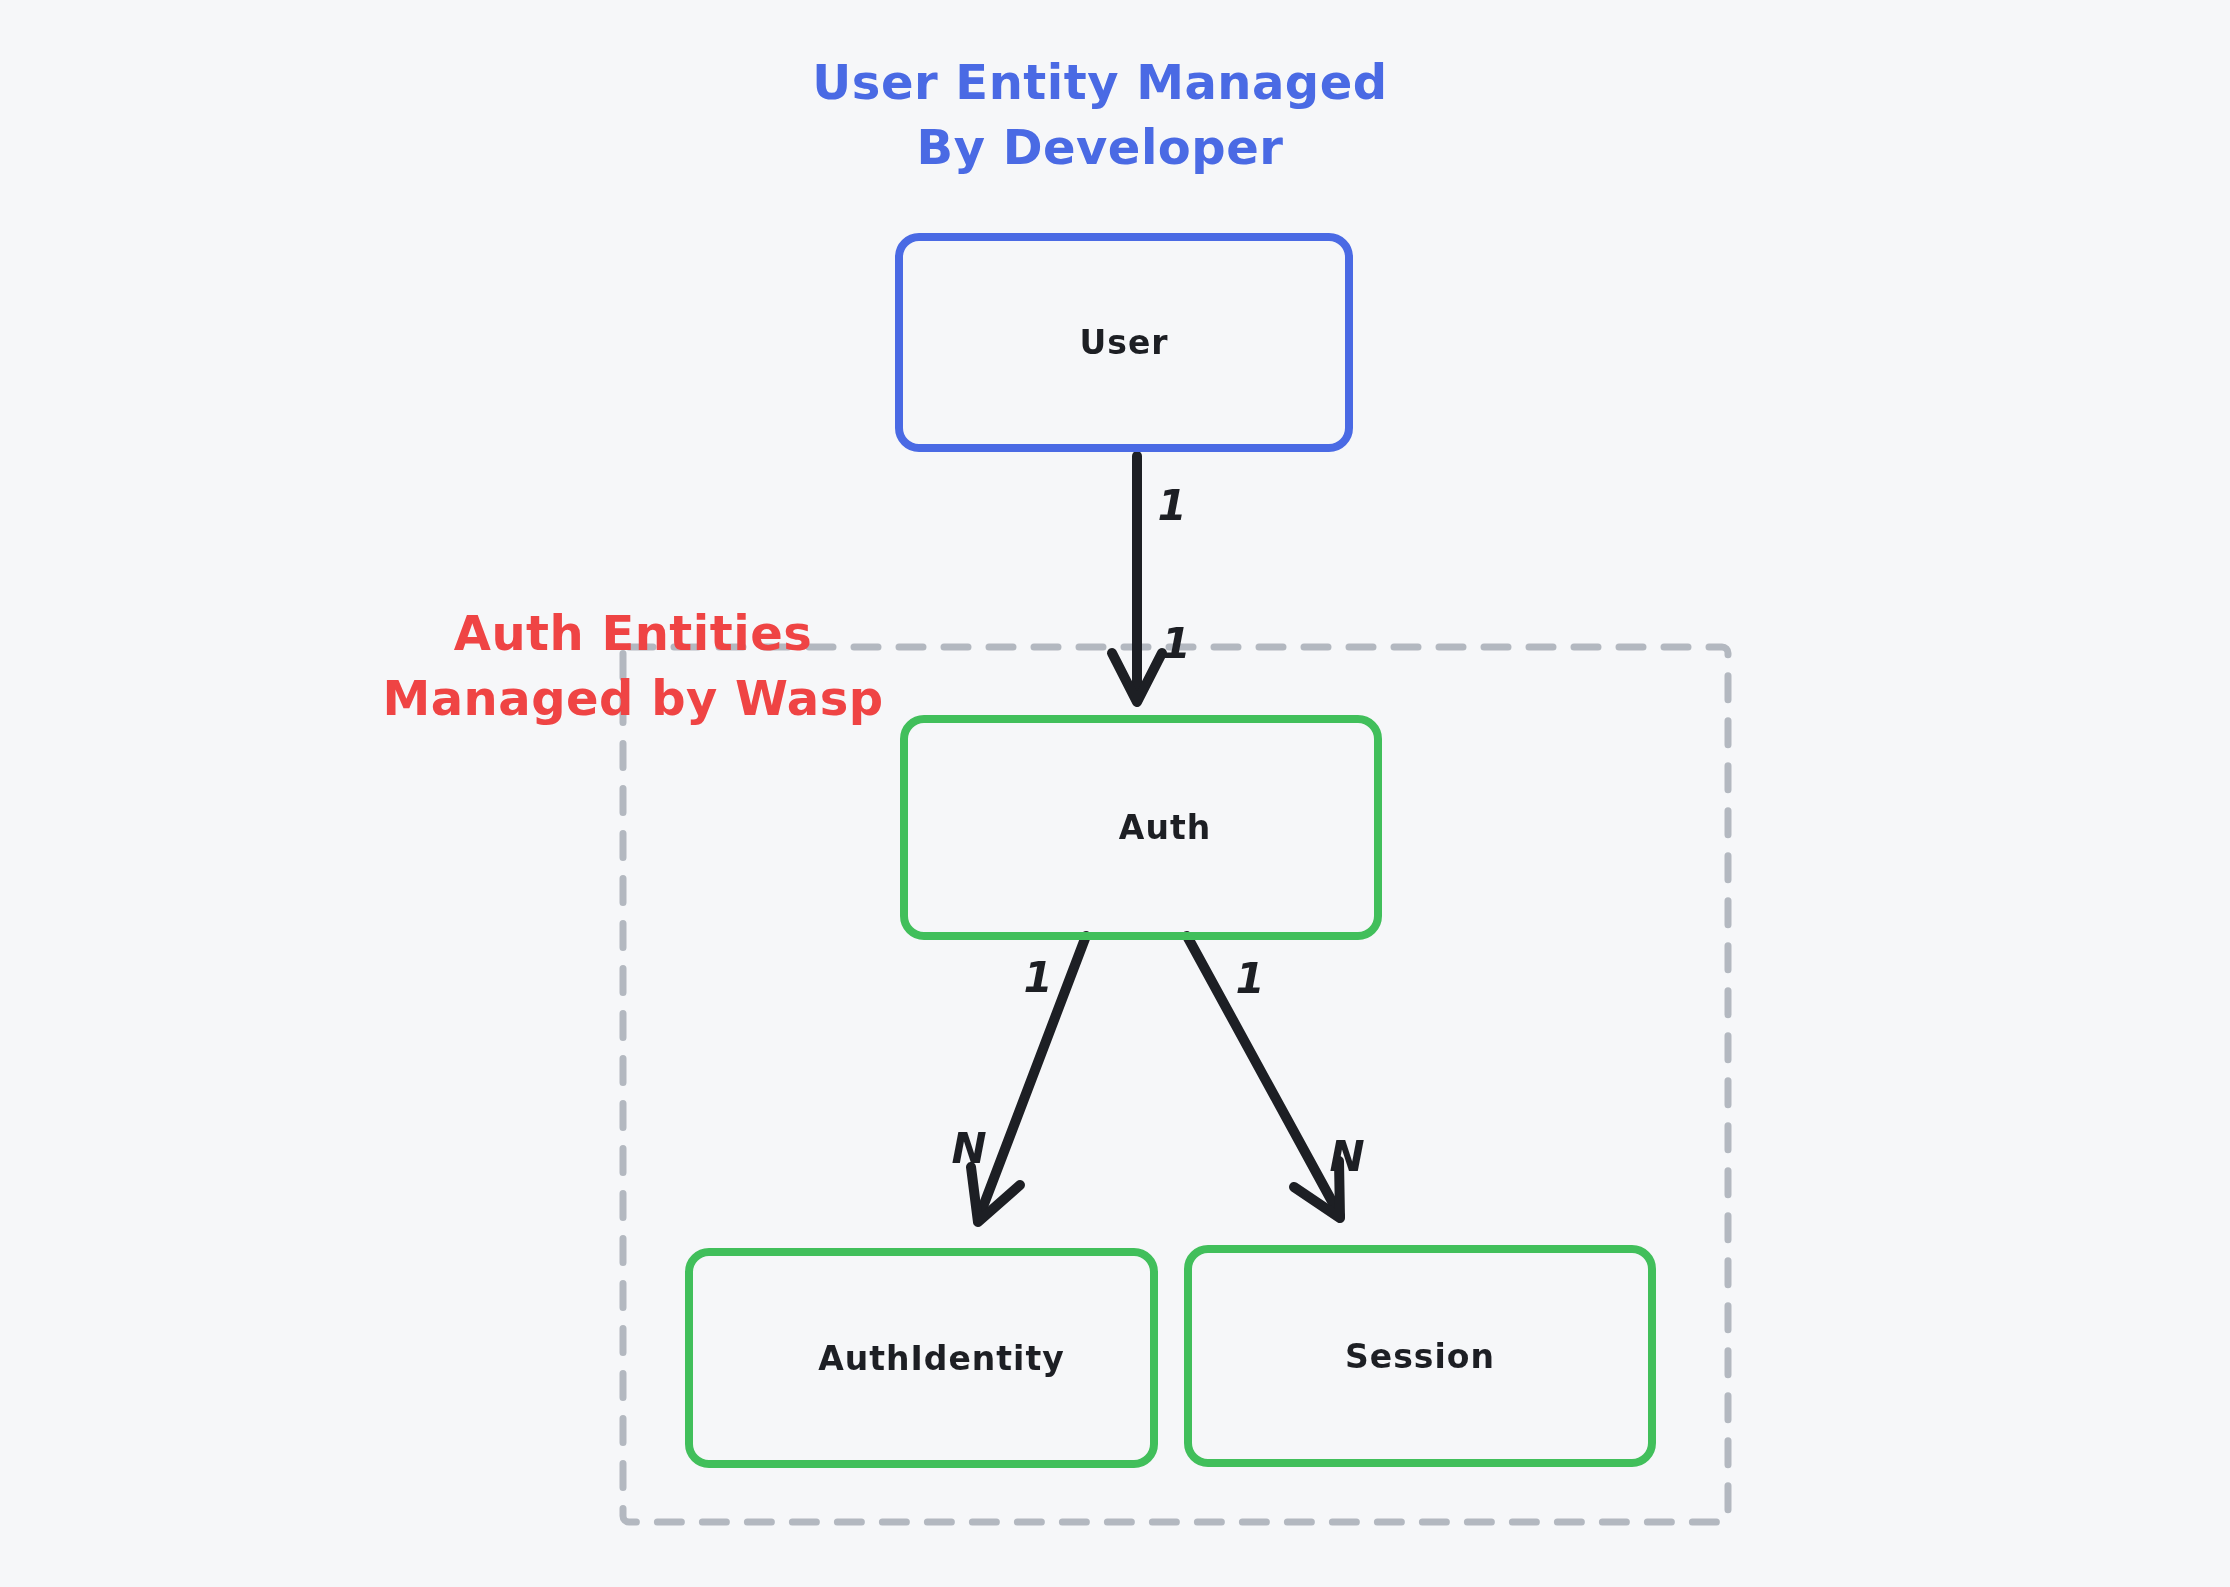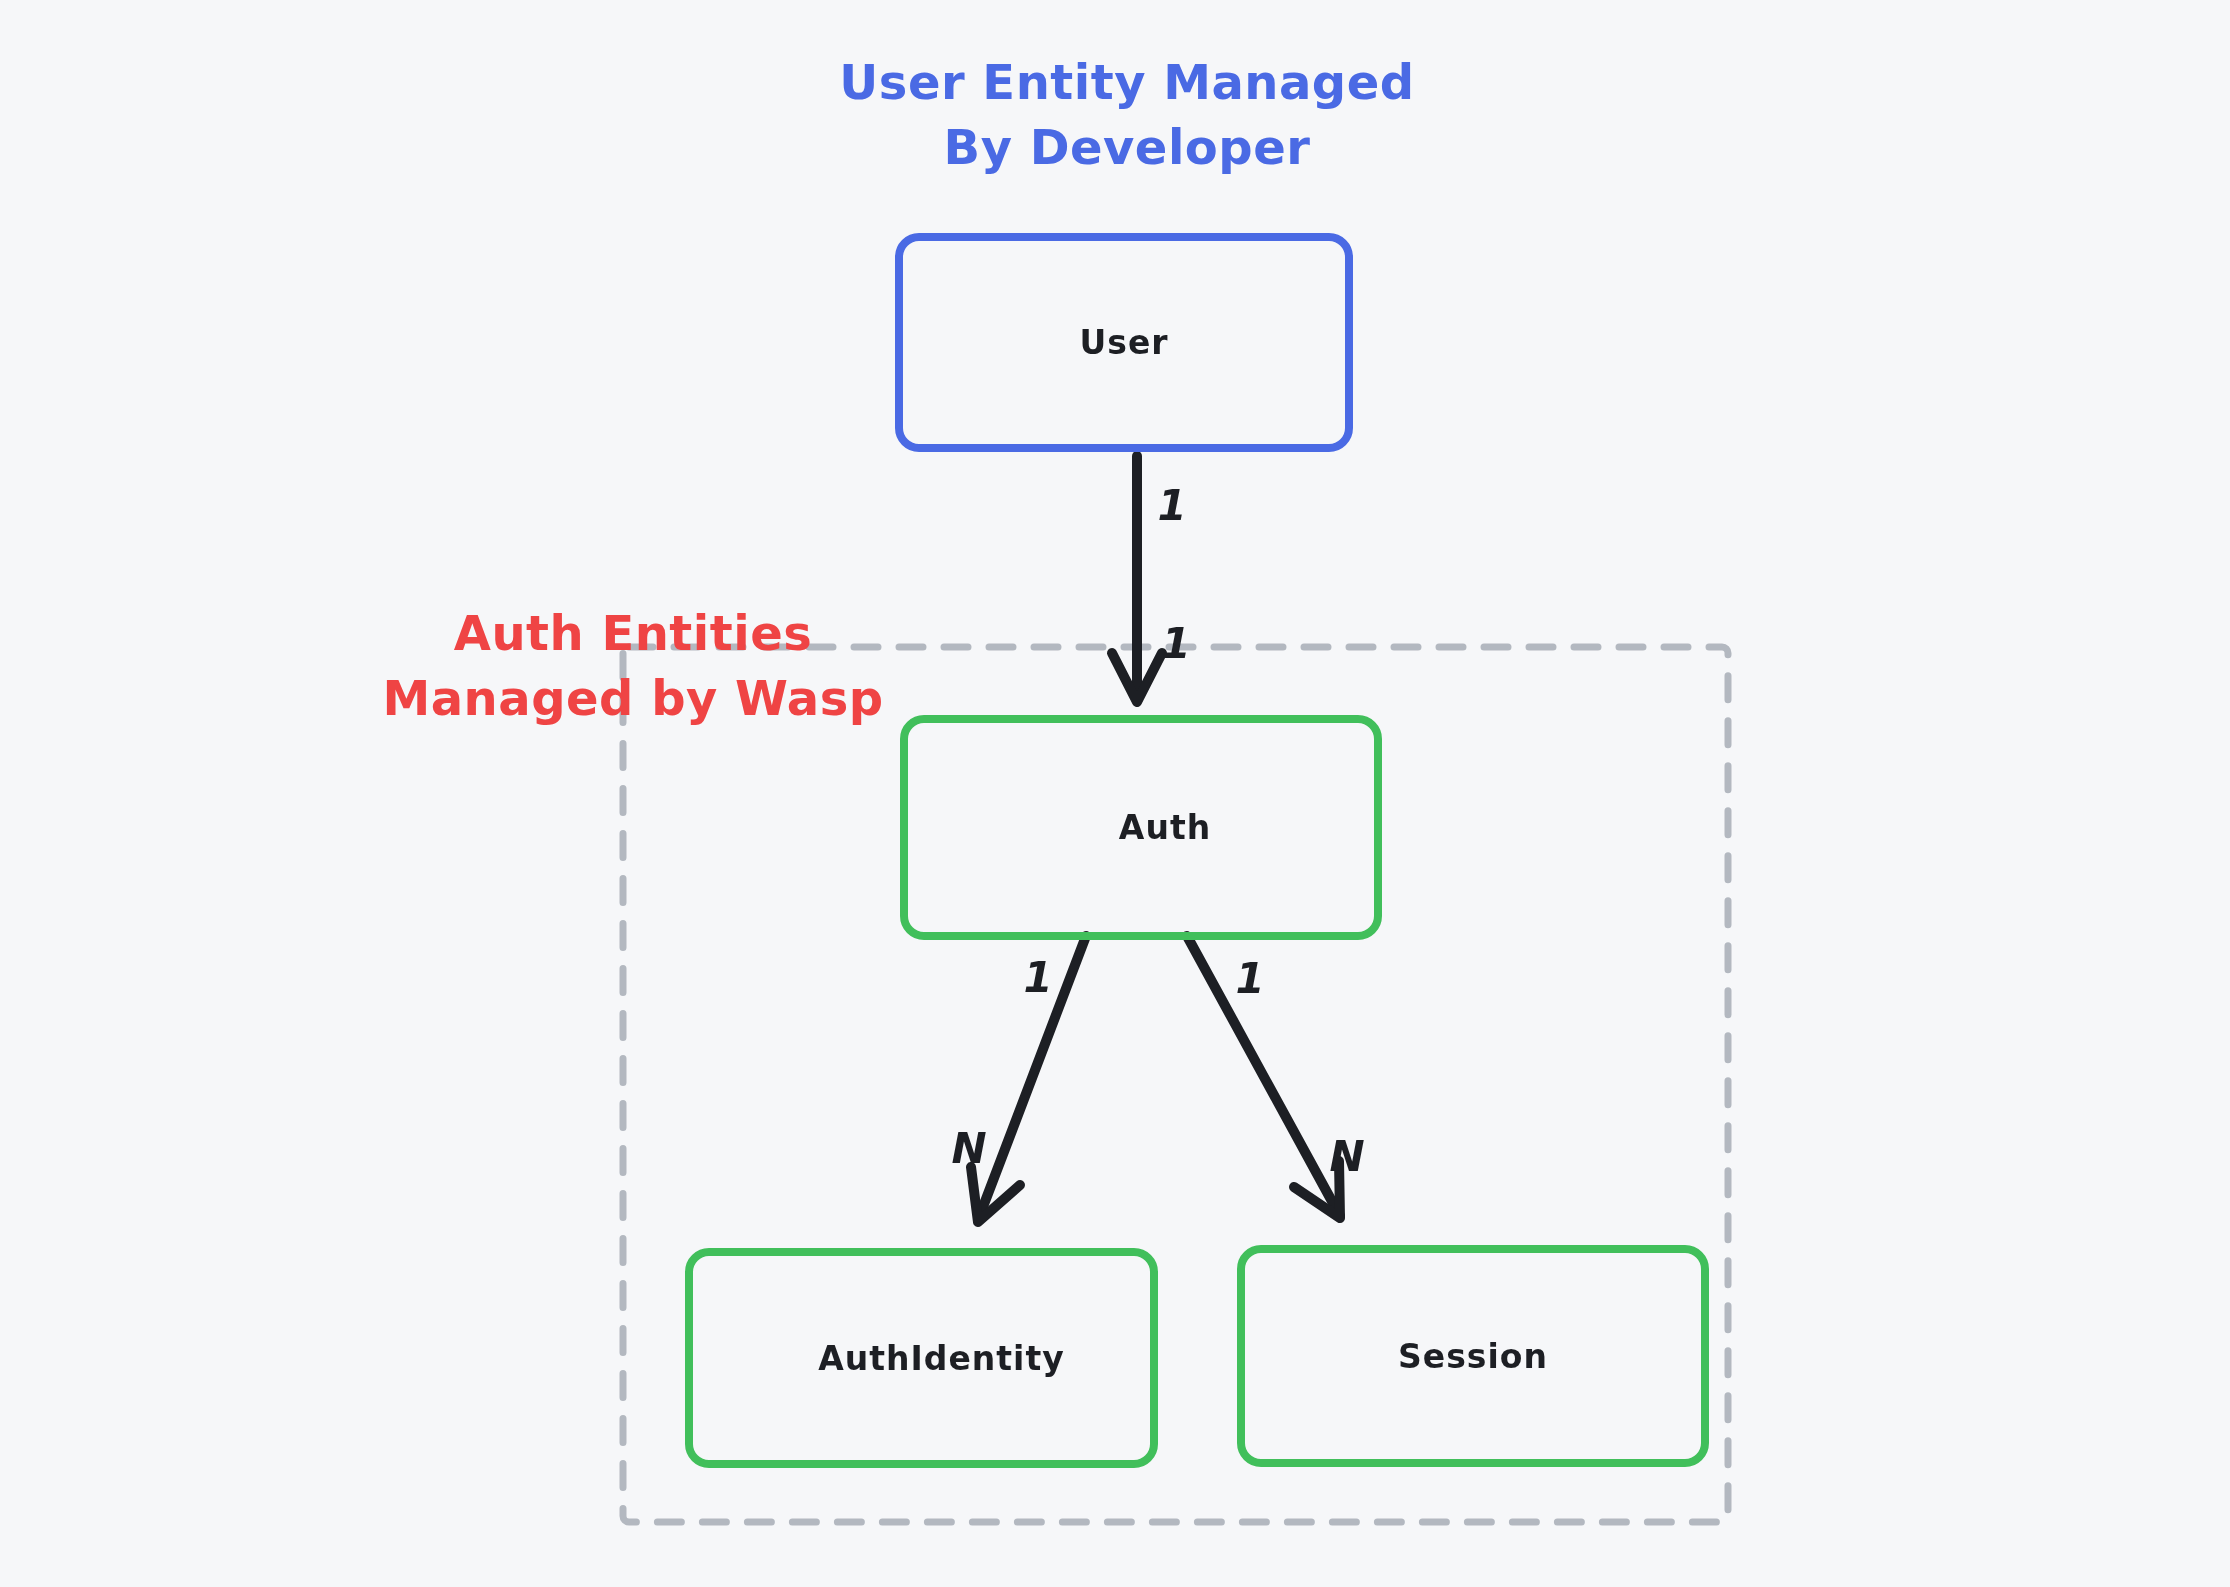--- a/index.html
+++ b/index.html
@@ -74,39 +74,39 @@
       <path d="M 1086 936 L 978 1220"></path>
       <path d="M 1020 1185 L 978 1222 L 971 1167"></path>
     </g>
 
     <g stroke="#1d1f24" stroke-width="10" stroke-linecap="round" stroke-linejoin="round" fill="none">
       <path d="M 1187 936 L 1340 1216"></path>
       <path d="M 1339 1161 L 1340 1218 L 1294 1187"></path>
     </g>
   </svg>
 
-  <div class="caption blue" style="left:677px; top:50px; width:900px;">User Entity Managed
+  <div class="caption blue" style="left:650px; top:50px; width:900px;">User Entity Managed
 By Developer</div>
 
   <div class="caption green" style="left:283px; top:601px; width:700px;">Auth Entities
 Managed by Wasp</div>
 
   <div class="node blue" style="left:895px; top:233px; width:458px; height:219px;">
     <span class="node-label">User</span>
   </div>
 
   <div class="node green" style="left:900px; top:715px; width:482px; height:225px;padding-left:48px;">
     <span class="node-label">Auth</span>
   </div>
 
   <div class="node green" style="left:685px; top:1248px; width:473px; height:220px;padding-left:40px;">
     <span class="node-label">AuthIdentity</span>
   </div>
 
-  <div class="node green" style="left:1237px; top:1245px; width:472px; height:222px;">
+  <div class="node green" style="left:1184px; top:1245px; width:472px; height:222px;">
     <span class="node-label">Session</span>
   </div>
 
   <div class="edge-label" style="left:1172px; top:505px;">1</div>
   <div class="edge-label" style="left:1176px; top:643px;">1</div>
 
   <div class="edge-label" style="left:1038px; top:977px;">1</div>
   <div class="edge-label" style="left:969px; top:1148px;">N</div>
 
   <div class="edge-label" style="left:1250px; top:978px;">1</div>

